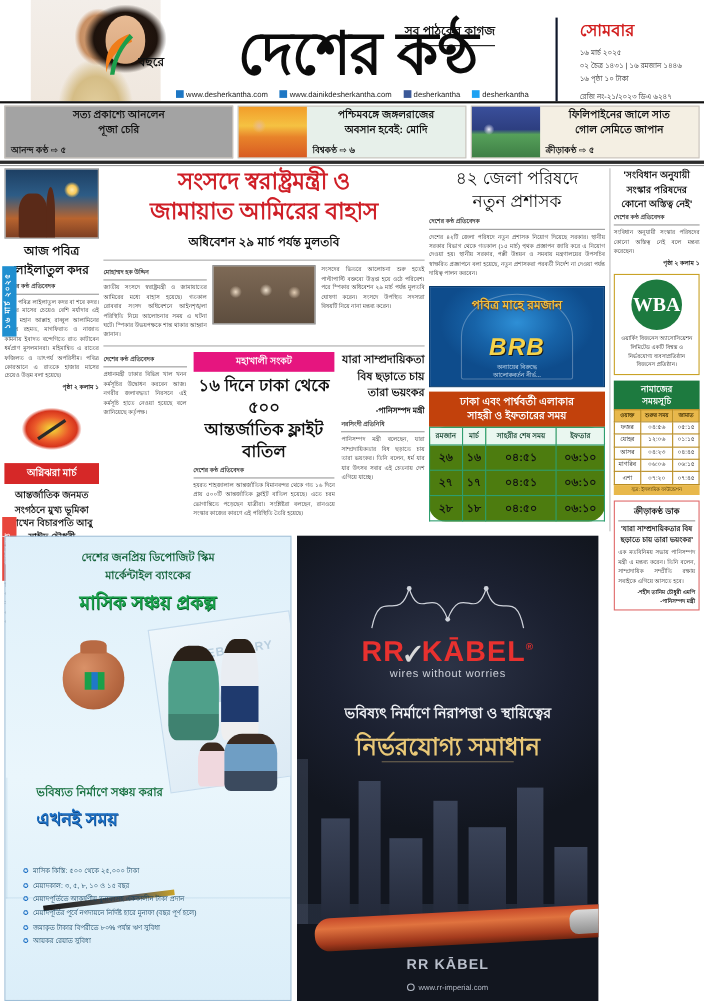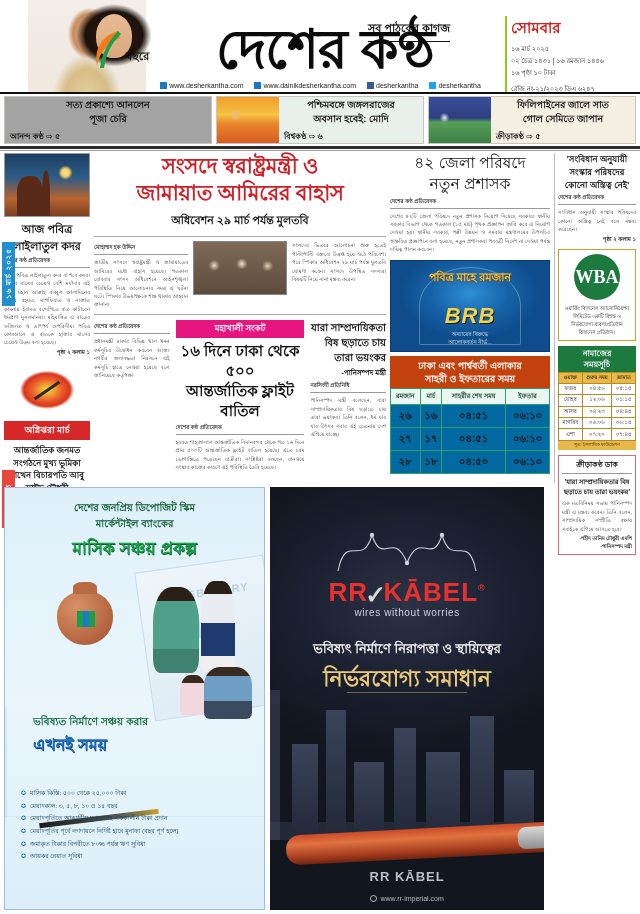--- a/index.html
+++ b/index.html
@@ -45,22 +45,22 @@
     position:absolute; left:150px; top:82px; width:350px; text-align:center;
     font-size:7px; color:#1a1a1a; white-space:nowrap;
   }
   .weblinks span.ic { display:inline-block; width:7px; height:7px; margin-right:2px; vertical-align:-1px; }
   .ic-blue { background:#1d77c4; }
   .ic-fb { background:#3b5998; }
   .ic-tw { background:#1da1f2; }
   .weblinks .lk { margin-right:9px; }
 
   .datebox {
-    position:absolute; left:505px; top:16px; width:128px; padding-left:4px;
-    border-left: 2px solid #84cc16;
+    position:absolute; left:505px; top:16px; width:128px; padding-left:20px;
+    border-left: 2px solid #0f172a;
   }
   .dayname { font-size:15px; font-weight:900; color:#d21f1f; letter-spacing:0px; }
   .dline { font-size:6.5px; color:#1a1a1a; margin-top:2.5px; line-height:1.5; white-space:nowrap;}
   .dgap { margin-top:6px; }
 
   .mast-rule { position:absolute; left:0; top:92px; width:640px; height:1.5px; background:#111; }
 
   
   .teasers { position:absolute; left:0; top:96px; width:640px; height:48px; display:flex; gap:4px; padding:0 4px; }
   .teaser { flex:1; display:flex; align-items:stretch; border:0.5px solid #c9c4bd; }
@@ -190,21 +190,21 @@
     position:absolute; left:0; top:42px; width:100%; text-align:center;
     font-size:22px; font-weight:900; font-style:italic; color:#f5d34b;
     letter-spacing:1px; text-shadow: 1px 1px 0 #1a1a1a;
   }
   .brb-tag { position:absolute; left:0; bottom:4px; width:100%; text-align:center; font-size:5.5px; color:#dbeaf7; line-height:1.5;}
 
   .sehri-head {
     width:100%; background:#c2410c; color:#fff; font-size:9.5px; font-weight:800;
     text-align:center; padding:3px 2px; line-height:1.4; margin-top:4px;
   }
-  table.sehri { width:100%; border-collapse:collapse; background:#0369a1; }
+  table.sehri { width:100%; border-collapse:collapse; background:#4d7c0f;border-radius:15px; }
   table.sehri th {
     font-size:6.5px; font-weight:800; color:#0f3f2a; border:0.8px solid #2e9e6e;
     padding:2px 1px; background:#eaf7f0;
   }
   table.sehri td {
     font-size:10px; font-weight:700; color:#111; border:0.8px solid #2e9e6e;
     padding:2.5px 1px; text-align:center;
   }
 
   

